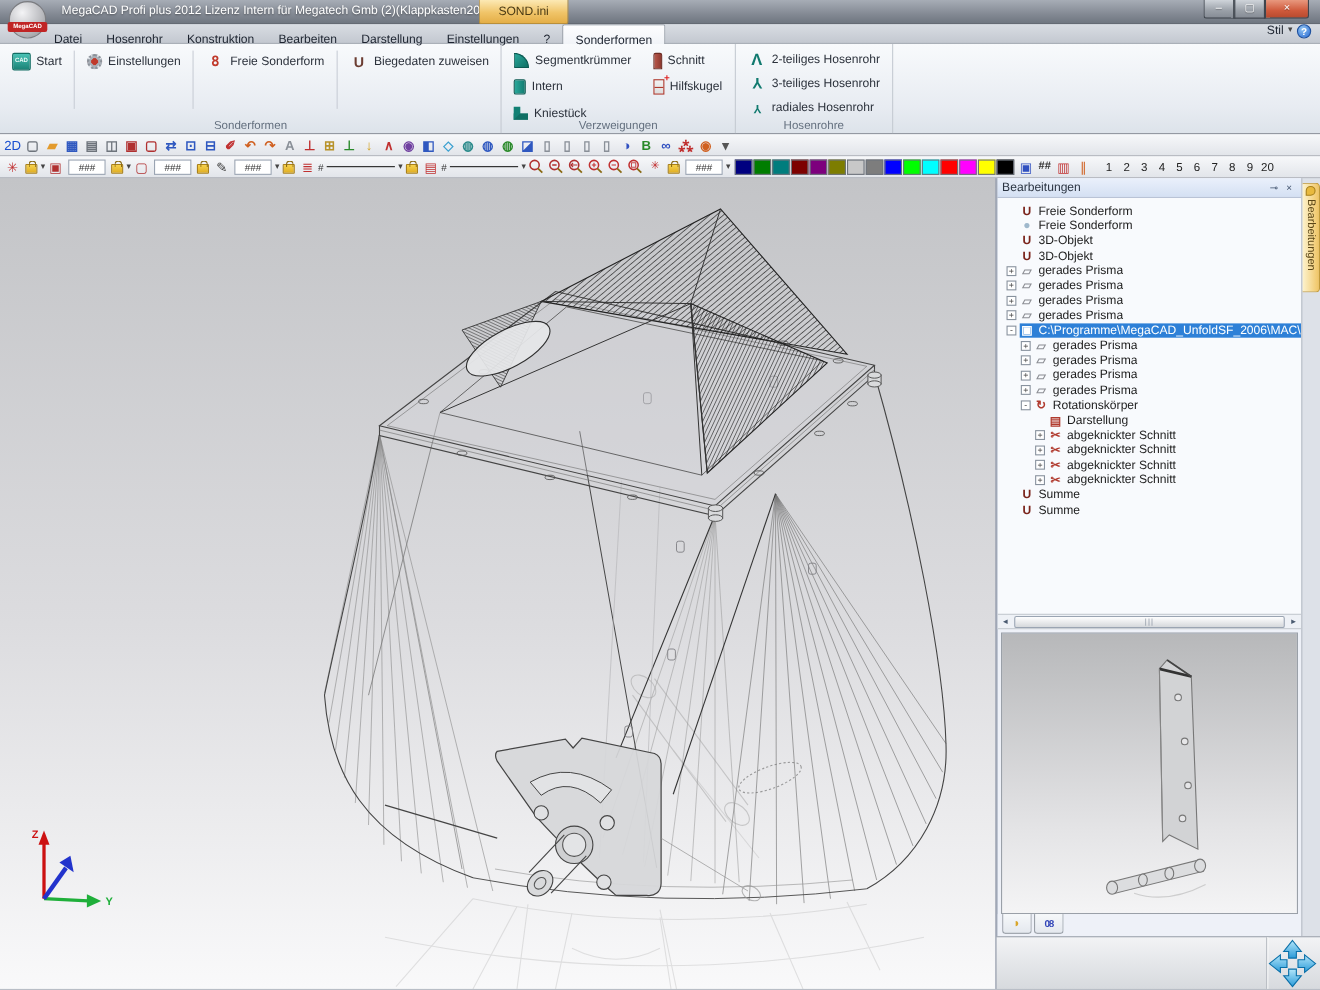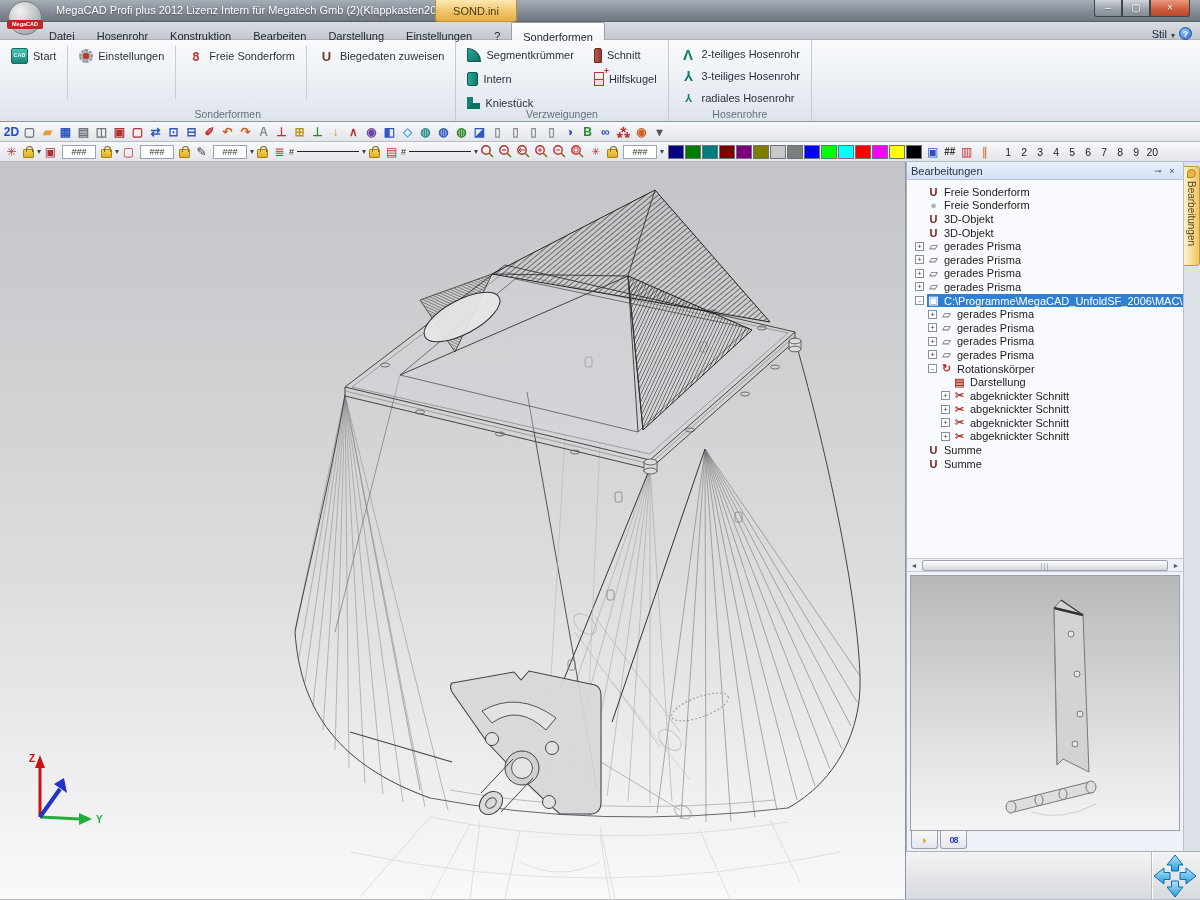--- a/index.html
+++ b/index.html
@@ -15,21 +15,21 @@
     color:#4a3a14;background:linear-gradient(#fce9b4,#f0c468 55%,#e4ae47);border:1px solid #b98f3a;border-top:none;border-radius:0 0 3px 3px;}
   .winbtns{position:absolute;right:10px;top:0;display:flex;}
   .winbtn{width:28px;height:17px;border:1px solid #3f454d;border-top:none;background:linear-gradient(#cfd4da,#9aa0a8 60%,#868c95);
     color:#fff;font-size:10px;line-height:15px;text-align:center;text-shadow:0 1px 1px rgba(0,0,0,.4);}
   .winbtn.min{border-radius:0 0 0 3px;}
   .winbtn.close{width:40px;background:linear-gradient(#e8987e,#cf5a3c 60%,#b84a2e);border-radius:0 0 3px 0;}
   
   .menubar{position:relative;height:18px;background:linear-gradient(#d9dde3,#c3c8d0);display:flex;align-items:stretch;padding-left:38px;border-bottom:1px solid #aab0b8;}
   .menu-item{padding:5px 11px;font-size:11px;color:#1d2430;line-height:18px;}
   .menu-item.active{background:linear-gradient(#fdfdfe,#f1f4f8);border:1px solid #9aa0a8;border-bottom:none;border-radius:2px 2px 0 0;margin-bottom:-1px;}
-  .menubar-right{position:absolute;right:8px;top:0;display:flex;align-items:flex-end;height:18px;gap:4px;}
+  .menubar-right{position:absolute;right:8px;top:0;display:flex;align-items:flex-start;height:18px;gap:4px;}
   .stil-label{font-size:11px;color:#1d2430;}
   .caret{font-size:8px;color:#444;}
   .help-circle{width:13px;height:13px;border-radius:50%;background:radial-gradient(circle at 35% 30%,#8fc3f2,#2b6cd4);
     color:#fff;font-size:9px;font-weight:bold;text-align:center;line-height:13px;border:1px solid #1c4f9e;}
   
   .ribbon{height:82px;background:linear-gradient(#f8fafc,#e8ecf2 70%,#dde3ea);border-bottom:1px solid #8f959e;display:flex;}
   .rgroup{position:relative;border-right:1px solid #c5cad2;padding:4px 6px 16px 6px;}
   .rgroup-label{position:absolute;left:0;right:0;bottom:1px;text-align:center;font-size:10.5px;color:#64707f;}
   .rgroup .items{display:flex;gap:2px;height:100%;}
   .rgroup.row .items{flex-direction:row;align-items:flex-start;}
@@ -201,21 +201,21 @@
         <button class="rbtn">
           <span class="ri ri-pantsr">Y</span>
           <span>radiales Hosenrohr</span>
         </button>
       </div>
       <div class="rgroup-label">Hosenrohre</div>
     </div>
   </div>
 
 <div class="tb" id="toolbar1">
-    <button class="tbtn" style="color: rgb(26, 79, 208); font-weight: bold;">2D</button>
+    <button class="tbtn" style="color: rgb(26, 79, 208); font-weight: normal;">2D</button>
     <button class="tbtn" style="color: rgb(110, 116, 124); font-weight: bold;">▢</button>
     <button class="tbtn" style="color: rgb(227, 155, 45); font-weight: bold;">▰</button>
     <button class="tbtn" style="color: rgb(47, 88, 192); font-weight: bold;">▦</button>
     <button class="tbtn" style="color: rgb(110, 116, 124); font-weight: bold;">▤</button>
     <button class="tbtn" style="color: rgb(110, 116, 124); font-weight: bold;">◫</button>
     <button class="tbtn" style="color: rgb(176, 48, 48); font-weight: bold;">▣</button>
     <button class="tbtn" style="color: rgb(176, 48, 48); font-weight: bold;">▢</button>
     <button class="tbtn" style="color: rgb(47, 88, 192); font-weight: bold;">⇄</button>
     <button class="tbtn" style="color: rgb(47, 88, 192); font-weight: bold;">⊡</button>
     <button class="tbtn" style="color: rgb(47, 88, 192); font-weight: bold;">⊟</button>

